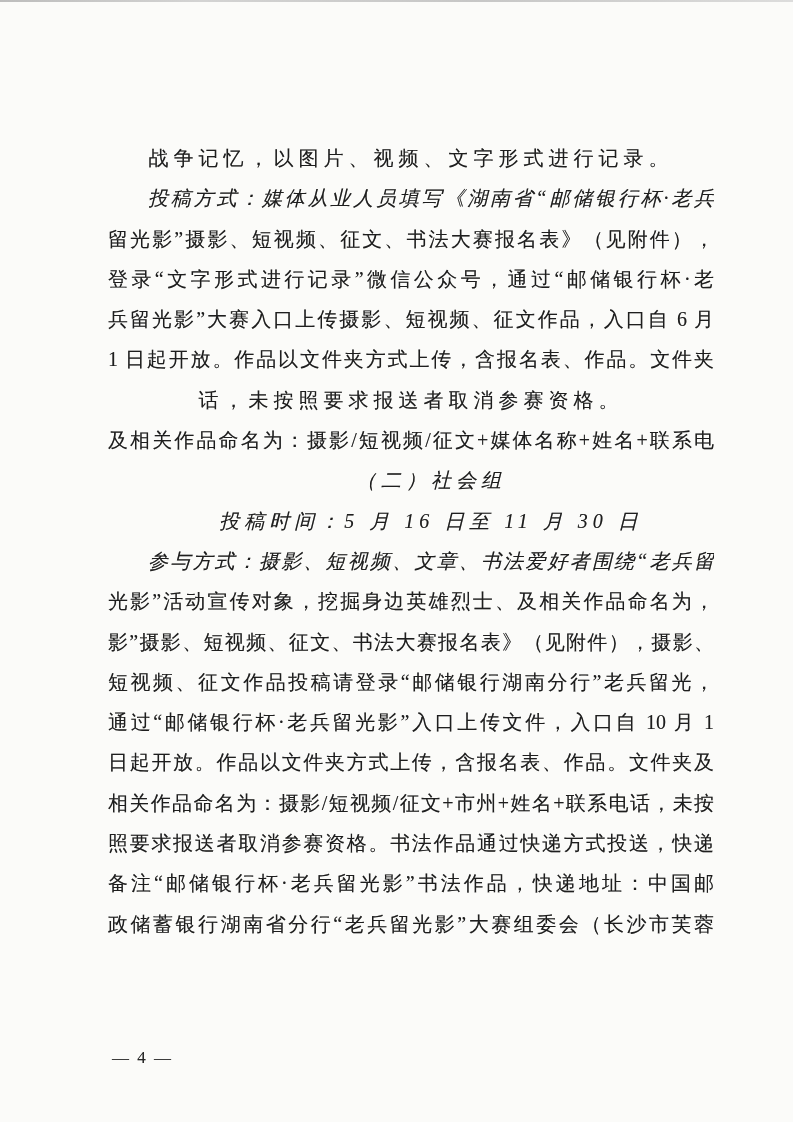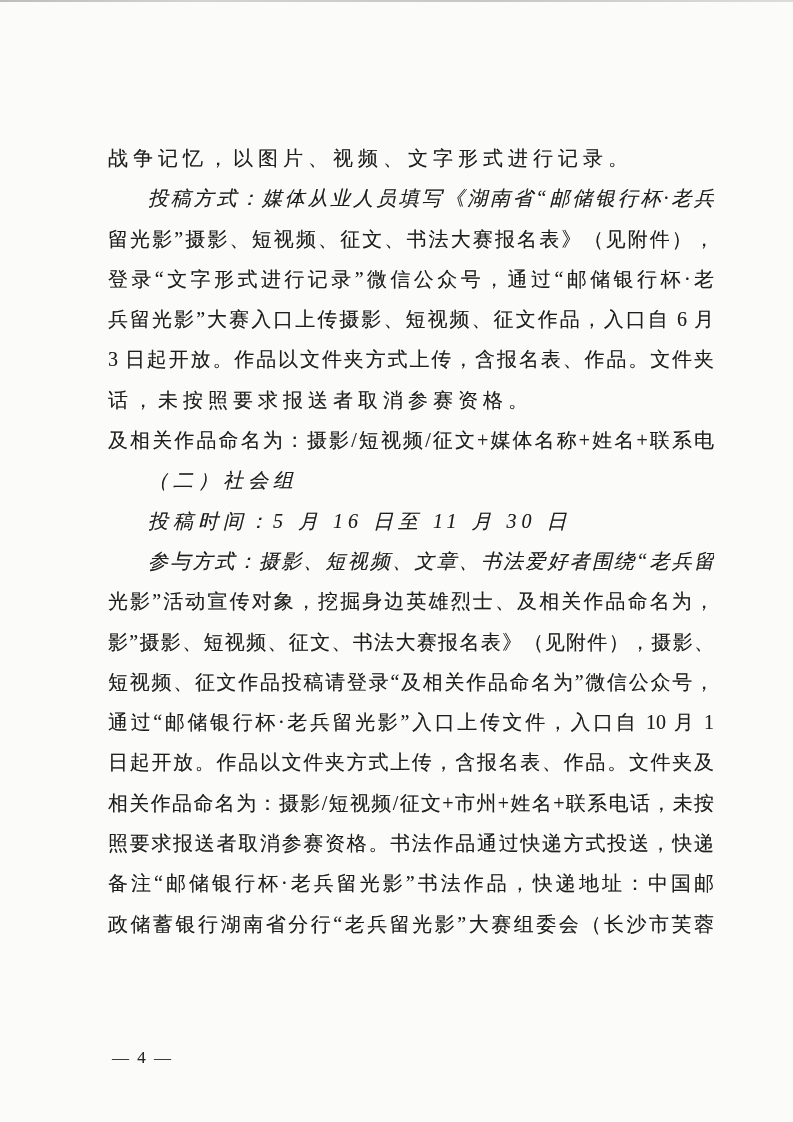--- a/index.html
+++ b/index.html
@@ -35,21 +35,21 @@
   .line {
     height: 40.3px;
     line-height: 40.3px;
     overflow: hidden;
   }
   .line.fill {
     text-align: justify;
     text-align-last: justify;
   }
   .line.short {
-    text-align: left;
+    text-align: center;
     letter-spacing: 5px;
   }
   .line.indent {
     text-indent: 2em;
     font-style: italic;
   }
   .page-num {
     position: absolute;
     left: 112px;
     top: 1043px;
@@ -65,29 +65,29 @@
 <body>
 
 <div class="page">
   <div class="edge-top"></div>
   <div class="body-text">
       <div class="line short">战争记忆，以图片、视频、文字形式进行记录。</div>
       <div class="line indent fill">投稿方式：媒体从业人员填写《湖南省“邮储银行杯·老兵</div>
       <div class="line fill">留光影”摄影、短视频、征文、书法大赛报名表》（见附件），</div>
       <div class="line fill">登录“文字形式进行记录”微信公众号，通过“邮储银行杯·老</div>
       <div class="line fill">兵留光影”大赛入口上传摄影、短视频、征文作品，入口自 6 月</div>
-      <div class="line fill">3 日起开放。作品以文件夹方式上传，含报名表、作品。文件夹</div>
+      <div class="line fill">1 日起开放。作品以文件夹方式上传，含报名表、作品。文件夹</div>
       <div class="line short">话，未按照要求报送者取消参赛资格。</div>
       <div class="line fill">及相关作品命名为：摄影/短视频/征文+媒体名称+姓名+联系电</div>
       <div class="line indent short">（二）社会组</div>
       <div class="line indent short">投稿时间：5 月 16 日至 11 月 30 日</div>
       <div class="line indent fill">参与方式：摄影、短视频、文章、书法爱好者围绕“老兵留</div>
       <div class="line fill">光影”活动宣传对象，挖掘身边英雄烈士、及相关作品命名为，</div>
       <div class="line fill">影”摄影、短视频、征文、书法大赛报名表》（见附件），摄影、</div>
-      <div class="line fill">短视频、征文作品投稿请登录“及相关作品命名为”微信公众号，</div>
+      <div class="line fill">短视频、征文作品投稿请登录“邮储银行湖南分行”老兵留光，</div>
       <div class="line fill">通过“邮储银行杯·老兵留光影”入口上传文件，入口自 10 月 1</div>
       <div class="line fill">日起开放。作品以文件夹方式上传，含报名表、作品。文件夹及</div>
       <div class="line fill">相关作品命名为：摄影/短视频/征文+市州+姓名+联系电话，未按</div>
       <div class="line fill">照要求报送者取消参赛资格。书法作品通过快递方式投送，快递</div>
       <div class="line fill">备注“邮储银行杯·老兵留光影”书法作品，快递地址：中国邮</div>
       <div class="line fill">政储蓄银行湖南省分行“老兵留光影”大赛组委会（长沙市芙蓉</div>
     </div>
   <div class="page-num">— 4 —</div>
 </div>
 

